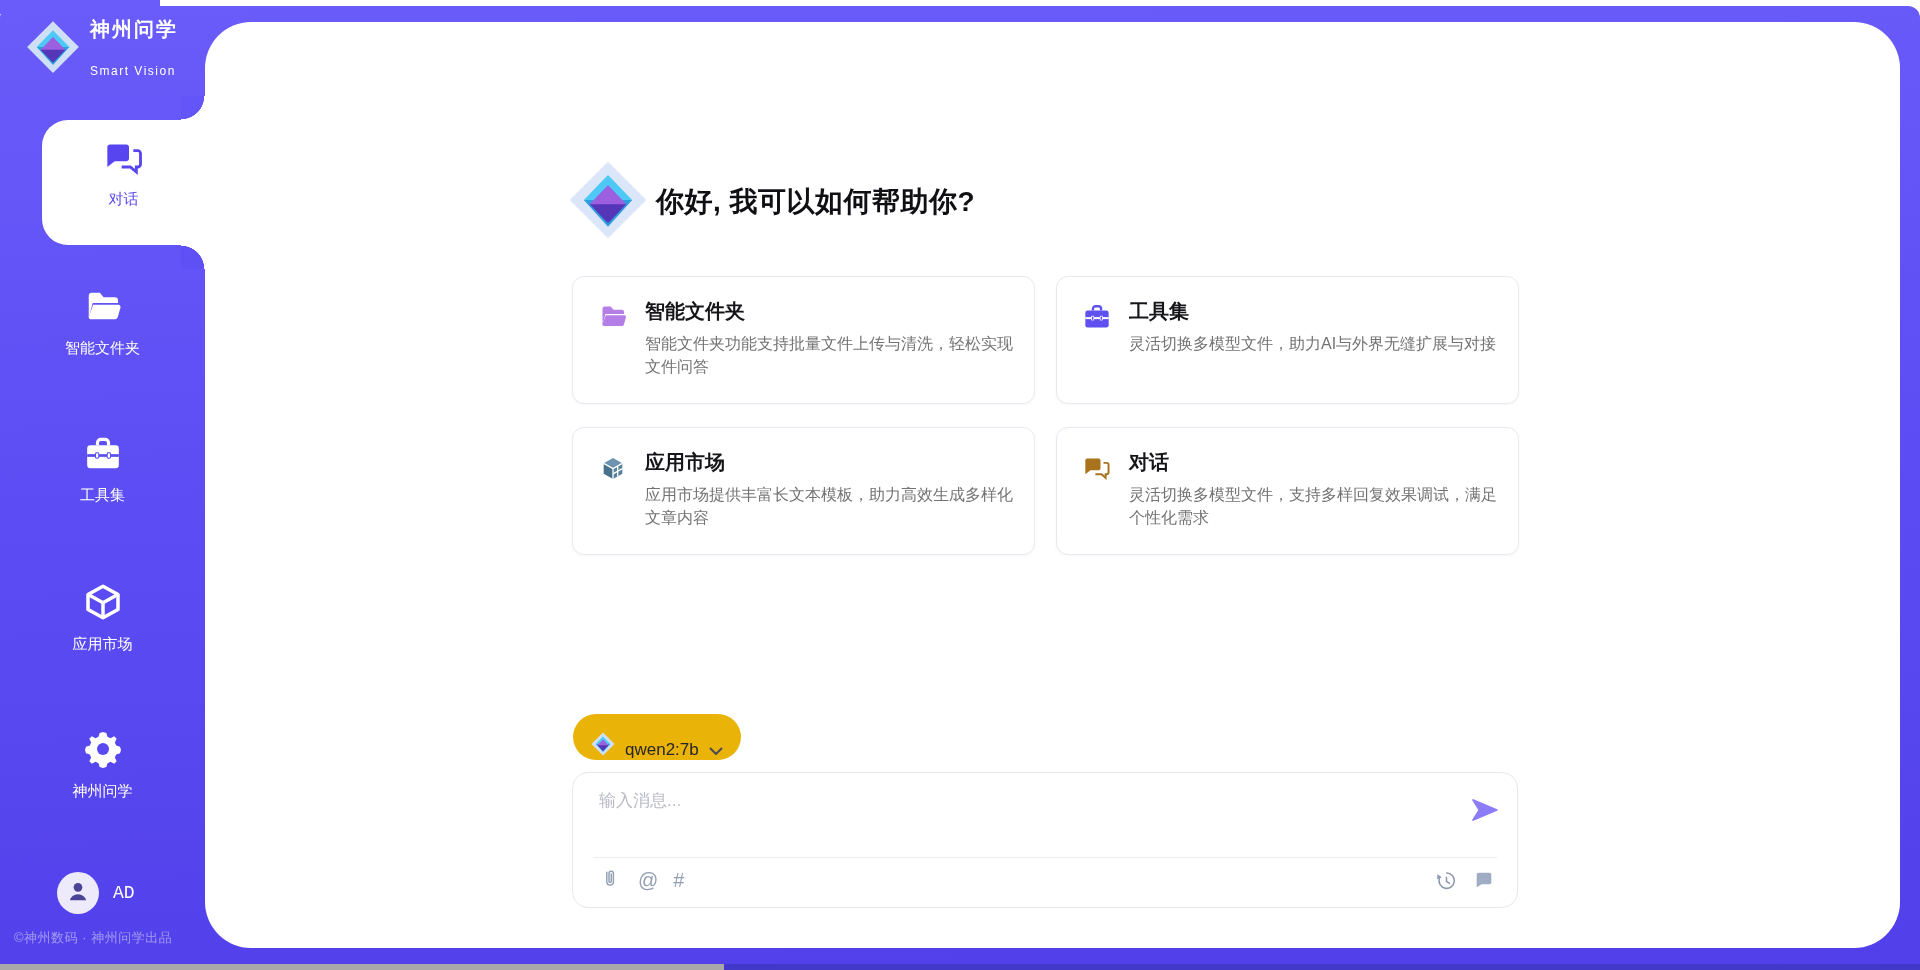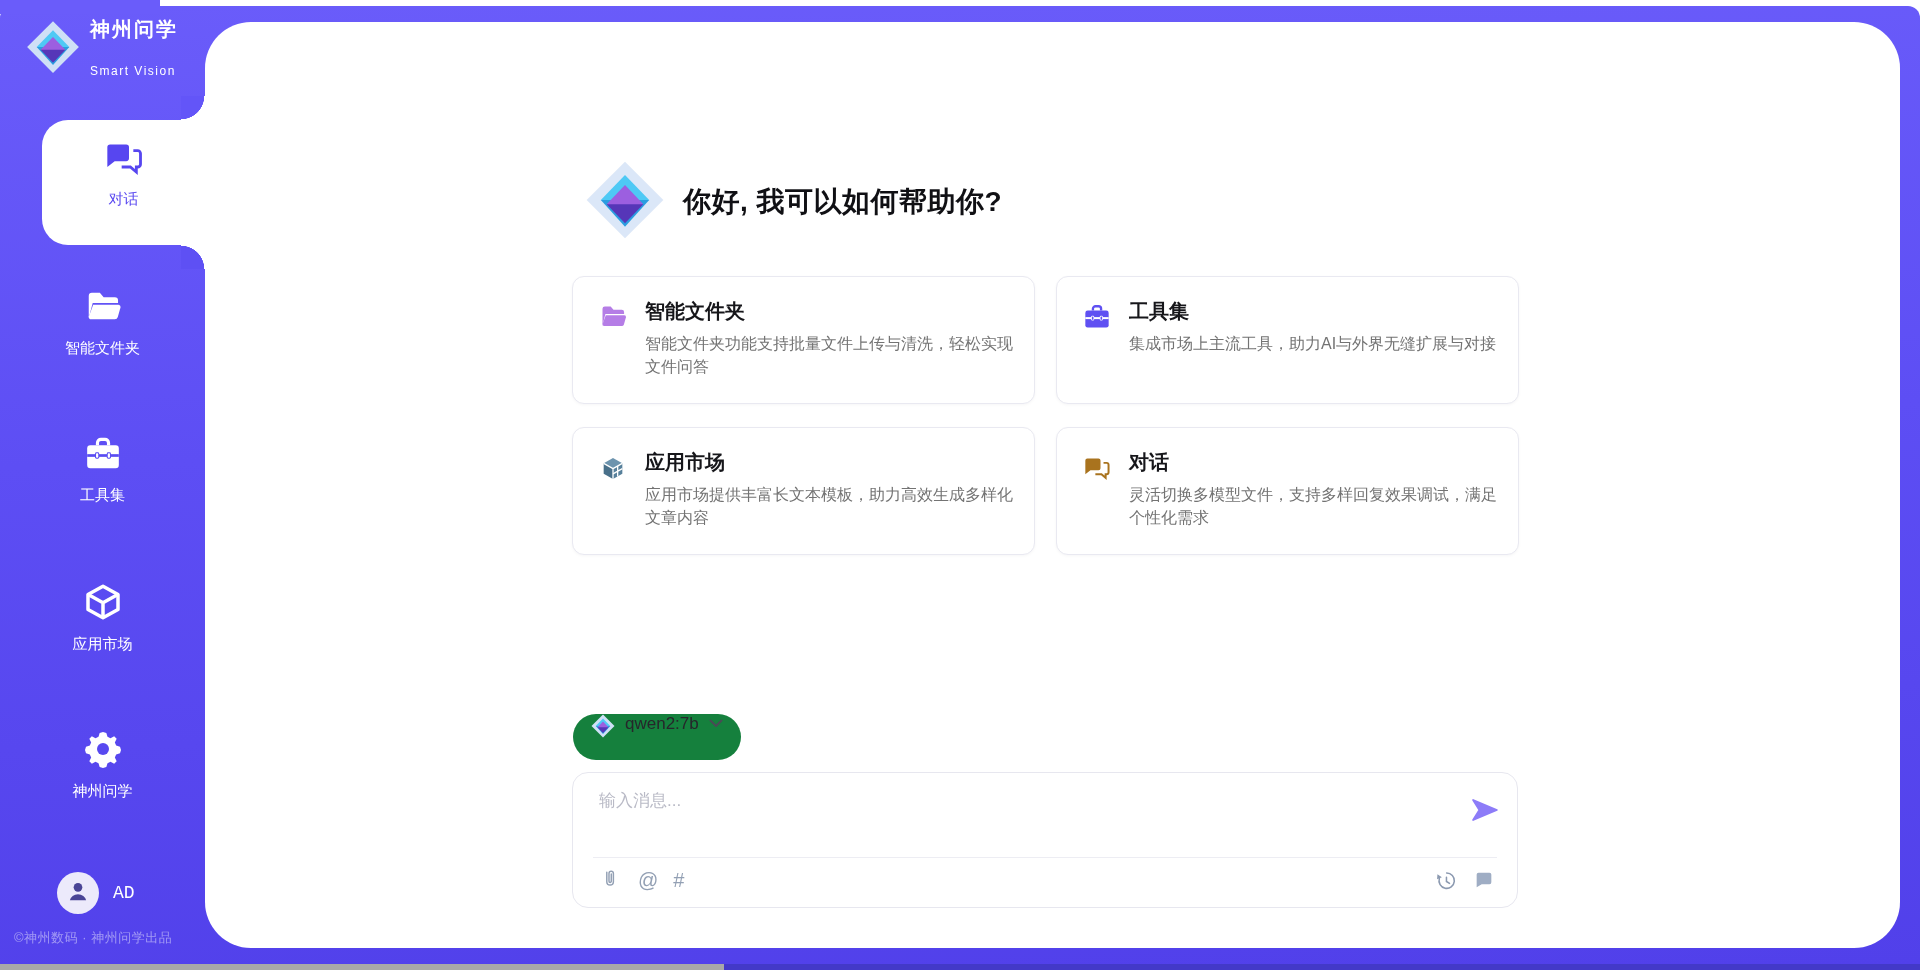--- a/index.html
+++ b/index.html
@@ -39,36 +39,36 @@
   .nav-item-settings { top:729px; }
 
   .avatar { position:absolute; left:57px; top:872px; width:42px; height:42px; border-radius:50%;
             background:#eceafb; display:flex; align-items:center; justify-content:center; }
   .user-name { position:absolute; left:113px; top:872px; height:42px; line-height:42px;
                color:#fff; font-size:18px;font-family:Liberation Mono, monospace; }
   .sidebar-footer { position:absolute; left:14px; top:929px; font-size:13px;
                     color:rgba(255,255,255,0.45); letter-spacing:0.5px; }
 
   
-  .greeting { position:absolute; left:585px; top:160px; display:flex; align-items:center; gap:18px; }
+  .greeting { position:absolute; left:568px; top:160px; display:flex; align-items:center; gap:8px; }
   .greeting-title { font-size:28px; font-weight:bold; color:#101014; letter-spacing:0.5px; }
 
   
   .cards { position:absolute; left:572px; top:276px; display:grid;
            grid-template-columns:463px 463px; gap:23px 21px; }
   .card { position:relative; height:128px; background:#fff; border:1px solid #e9e9f1;
           border-radius:12px; box-shadow:0 1px 3px rgba(20,20,40,0.04); cursor:pointer; }
   .card-icon { position:absolute; left:26px; top:26px; width:28px; height:28px; }
   .card-title { position:absolute; left:72px; top:21px; font-size:20px; font-weight:bold; color:#16161a; }
   .card-desc { position:absolute; left:72px; top:55px; width:382px; font-size:16px;
                line-height:1.45; color:#737373; }
 
   
   .model-pill { position:absolute; left:573px; top:714px; height:46px; border-radius:23px;
-                background:#15803d; display:flex; align-items:flex-start; padding:0 18px; gap:10px; cursor:pointer; }
+                background:#eab308; display:flex; align-items:flex-end; padding:0 18px; gap:10px; cursor:pointer; }
   .model-name { font-size:17px; color:#26262b; }
 
   
   .composer { position:absolute; left:572px; top:772px; width:946px; height:136px;
               border:1px solid #e7e7ef; border-radius:16px; background:#fff; }
   .composer-input { position:absolute; left:26px; top:16px; width:840px; height:58px;
                     border:none; outline:none; resize:none; font-size:17px; color:#333;
                     font-family:"Liberation Sans", sans-serif; background:transparent; }
   .composer-input::placeholder { color:#b9bac6; }
   .send-btn { position:absolute; right:16px; top:22px; width:32px; height:32px; border:none;
@@ -210,21 +210,21 @@
           <path d="M8.5,6.5 V5 a2.2,2.2 0 0 1 2.2,-2.2 h2.6 a2.2,2.2 0 0 1 2.2,2.2 v1.5" fill="none" stroke="#5f50f2" stroke-width="2"></path>
           <rect x="2" y="6.5" width="20" height="14.5" rx="2" fill="#5f50f2"></rect>
           <rect x="2" y="12.1" width="20" height="1.7" fill="#fff"></rect>
           <rect x="7" y="10.9" width="2.6" height="4.1" rx="0.9" fill="#fff"></rect>
           <rect x="7.6" y="11.5" width="1.4" height="2.9" rx="0.5" fill="#5f50f2"></rect>
           <rect x="14.4" y="10.9" width="2.6" height="4.1" rx="0.9" fill="#fff"></rect>
           <rect x="15" y="11.5" width="1.4" height="2.9" rx="0.5" fill="#5f50f2"></rect>
         </svg>
       </span>
       <span class="card-title">工具集</span>
-      <span class="card-desc">集成市场上主流工具，助力AI与外界无缝扩展与对接</span>
+      <span class="card-desc">灵活切换多模型文件，助力AI与外界无缝扩展与对接</span>
     </div>
 
     <div class="card">
       <span class="card-icon">
         <svg width="28" height="28" viewBox="0 0 24 24">
           <polygon points="4,8 12,3.5 20,8 12,12.5" fill="#6d94ae"></polygon>
           <polygon points="4,8 12,12.5 12,21.5 4,17" fill="#49708a"></polygon>
           <polygon points="12,12.5 20,8 20,17 12,21.5" fill="#57809b"></polygon>
           <path d="M12,12.5 V21.5 M12,12.5 L4,8 M12,12.5 L20,8" stroke="#fff" stroke-width="1.1" fill="none"></path>
           <path d="M16,10.3 V19.2 M12,17 L20,12.5" stroke="#fff" stroke-width="1.1" fill="none"></path>

